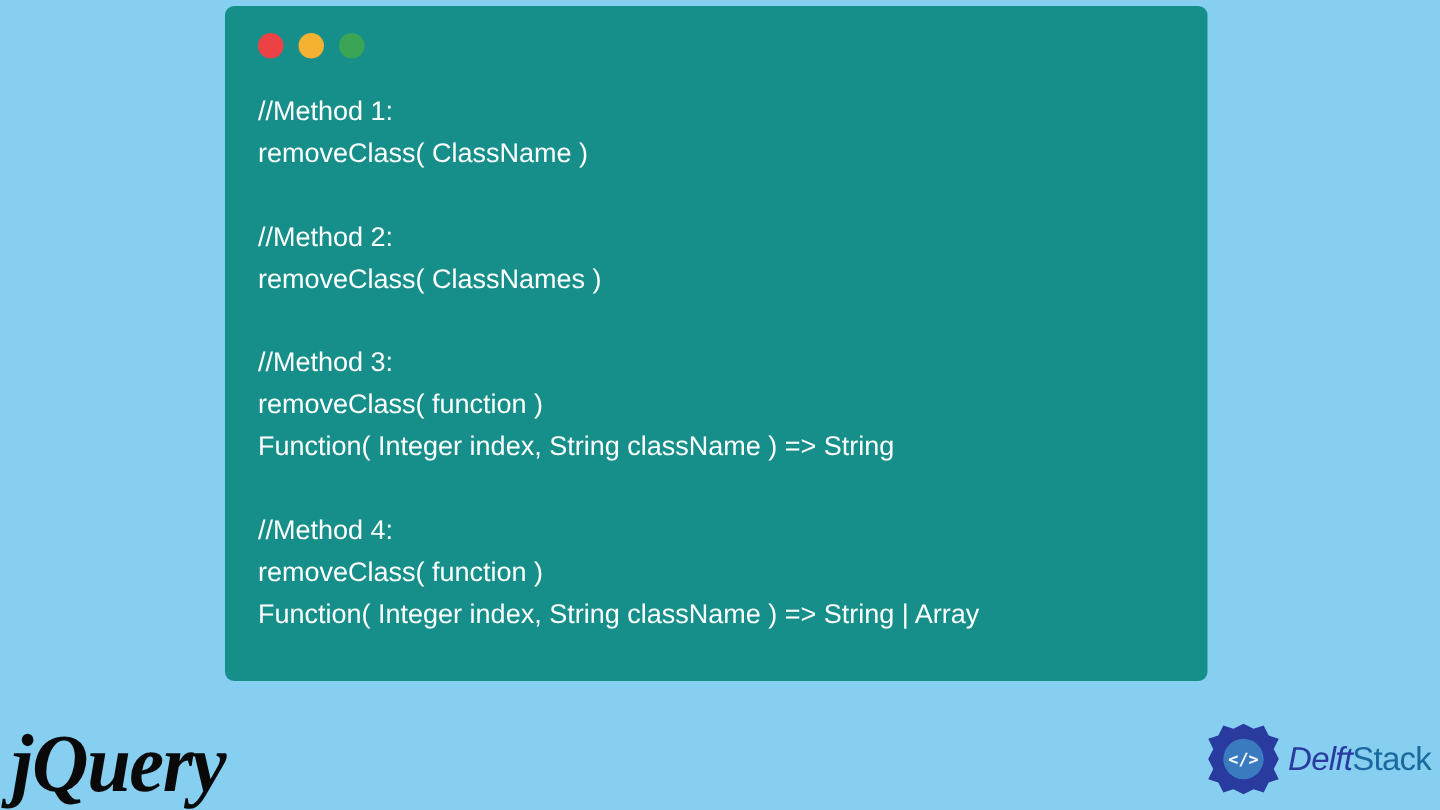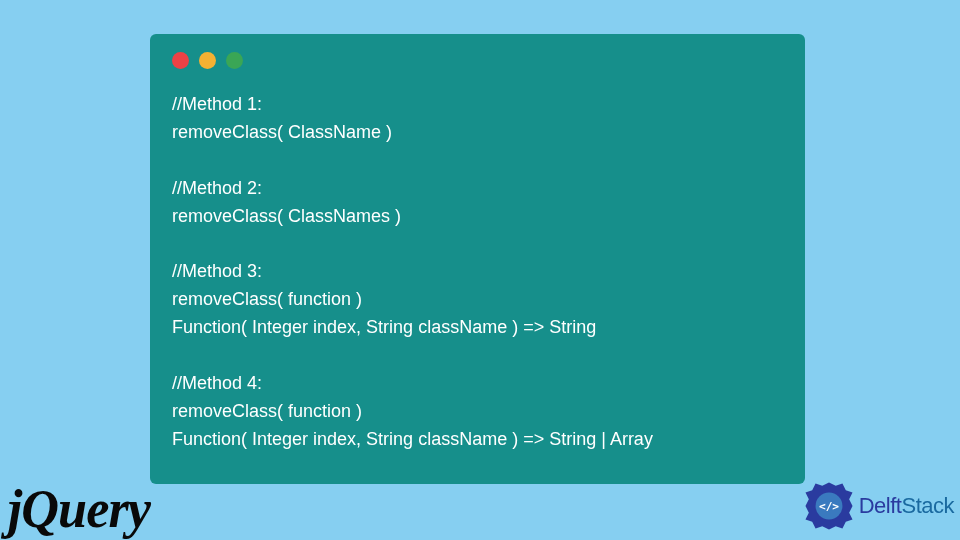--- a/index.html
+++ b/index.html
@@ -11,21 +11,21 @@
     width: 960px;
     height: 540px;
     background: #86cff1;
     font-family: -apple-system, BlinkMacSystemFont, "Segoe UI", sans-serif;
     position: relative;
     overflow: hidden;
   }
   .code-window {
     position: absolute;
     left: 150px;
-    top: 34px;
+    top: 4px;
     width: 655px;
     height: 450px;
     background: #168f8b;
     border-radius: 6px;
     padding: 0;
     color: #ffffff;
   }
   .traffic-lights {
     display: flex;
     gap: 10px;
@@ -70,21 +70,21 @@
   .delft-badge {
     width: 56px;
     height: 56px;
     position: relative;
   }
   .delft-text {
     font-size: 22px;
     font-weight: 500;
     letter-spacing: -0.5px;
   }
-  .delft-text .d { color: #2a3b9f; }
+  .delft-text .d { color: #2a3b9f; font-style: italic; }
   .delft-text .r { color: #1a6aa0; margin-top: 44px; }
   .badge-svg {
     display: block;
   }
 </style>
 </head>
 <body>
 
 <div class="code-window">
   <div class="traffic-lights">

